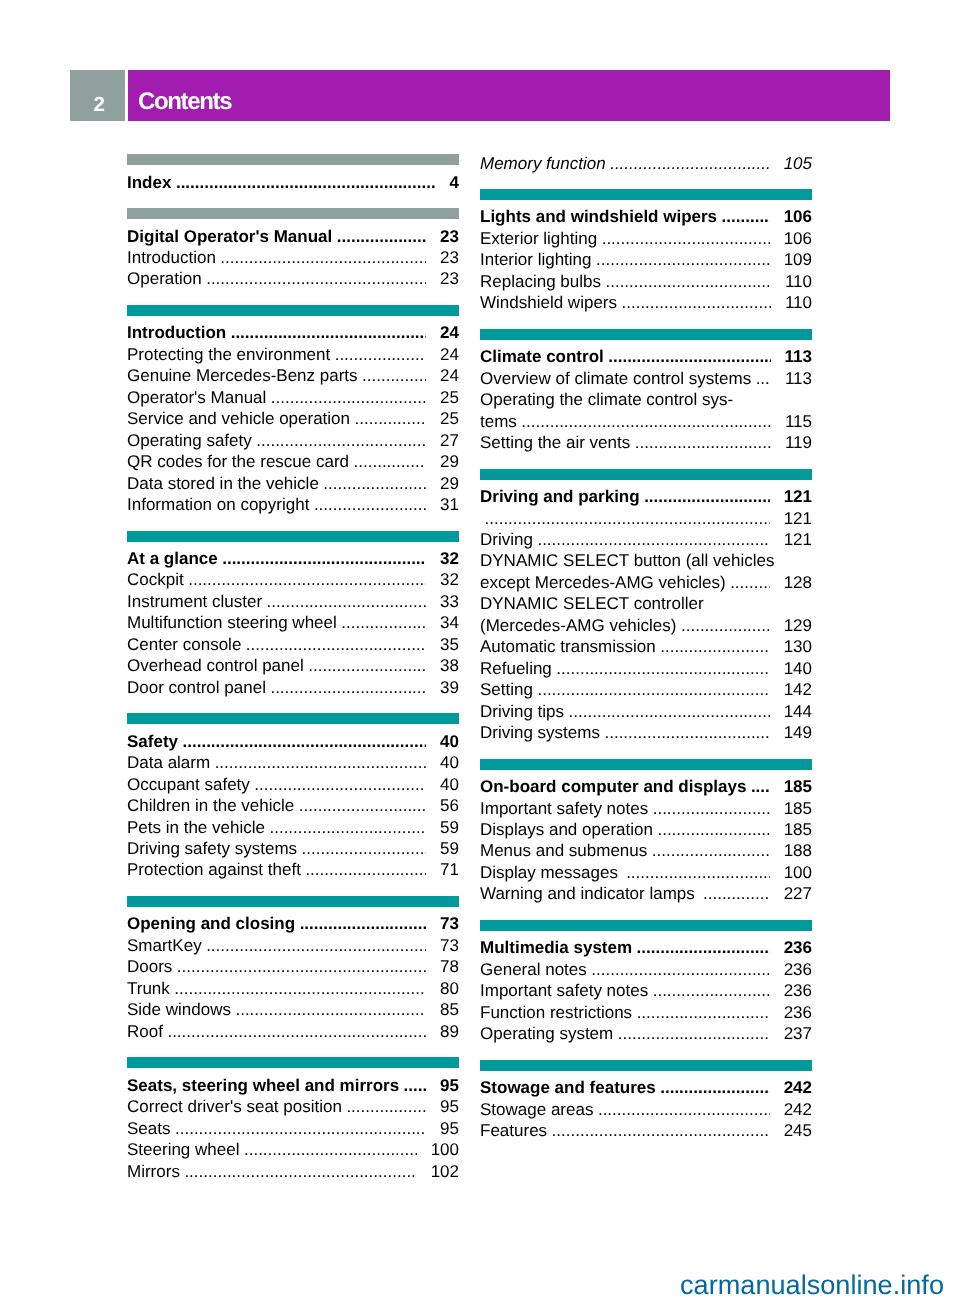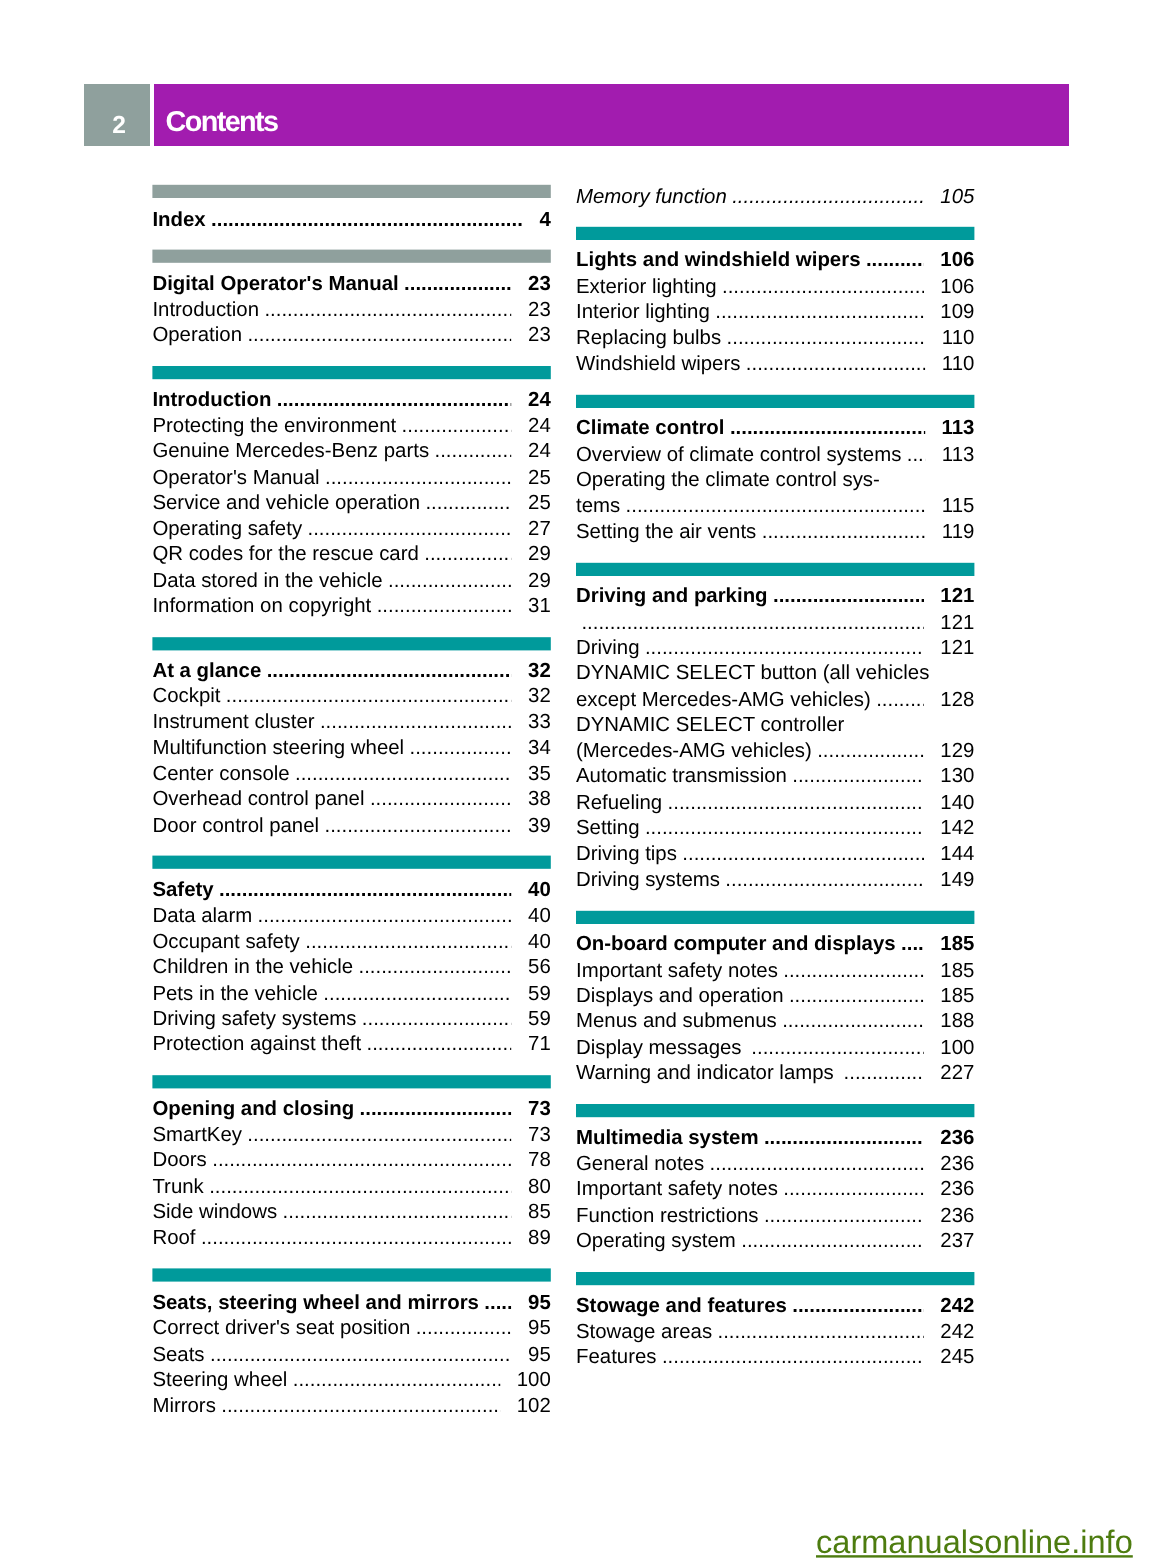--- a/index.html
+++ b/index.html
@@ -49,21 +49,21 @@
   .row .lbl { }
   .row .dots { flex:1 1 auto; overflow:hidden; margin:0 14px 0 4.5px; letter-spacing:0; }
   .row .pg { flex:0 0 auto; text-align:right; }
   .row.head { font-weight:700; }
   .row.cont .dots { visibility:hidden; }
   .row.wide .dots { margin-left:8.2px; }
 
   
   .watermark {
     position:absolute; left:680px; top:1271px;
-    font-size:27.1px; color:#4d7c0f; letter-spacing:0.02px; line-height:1;text-decoration:underline;
+    font-size:27.1px; color:#0369a1; letter-spacing:0.02px; line-height:1;
   }
 </style>
 </head>
 <body>
 
 <div class="page">
 
   <div class="header">
     <div class="hdr-num">2</div>
     <div class="hdr-gap"></div>

